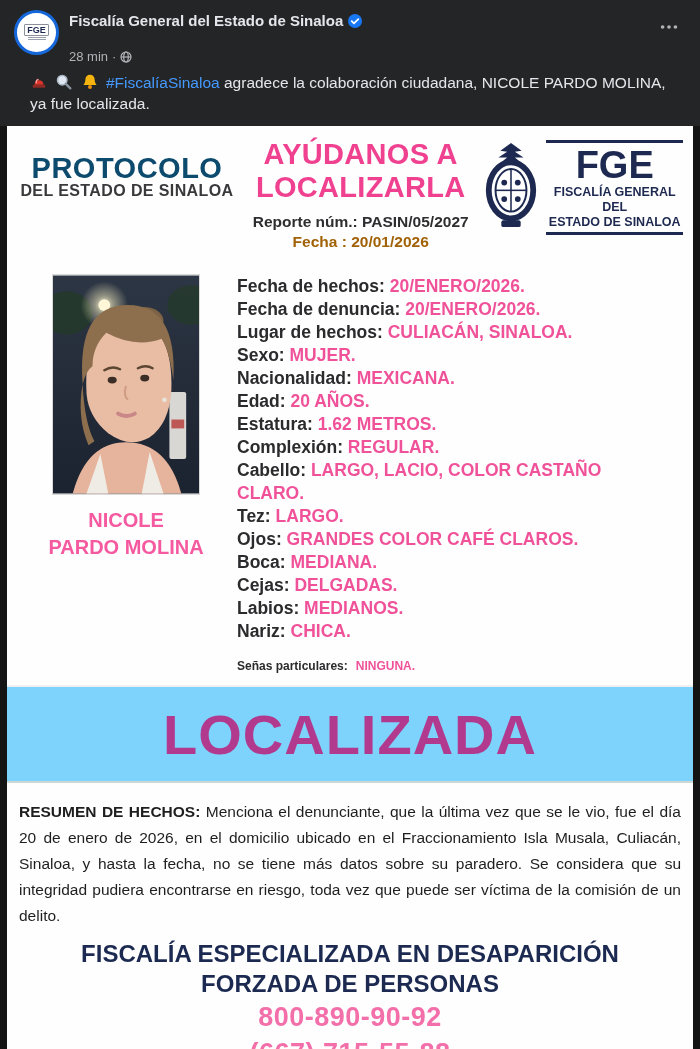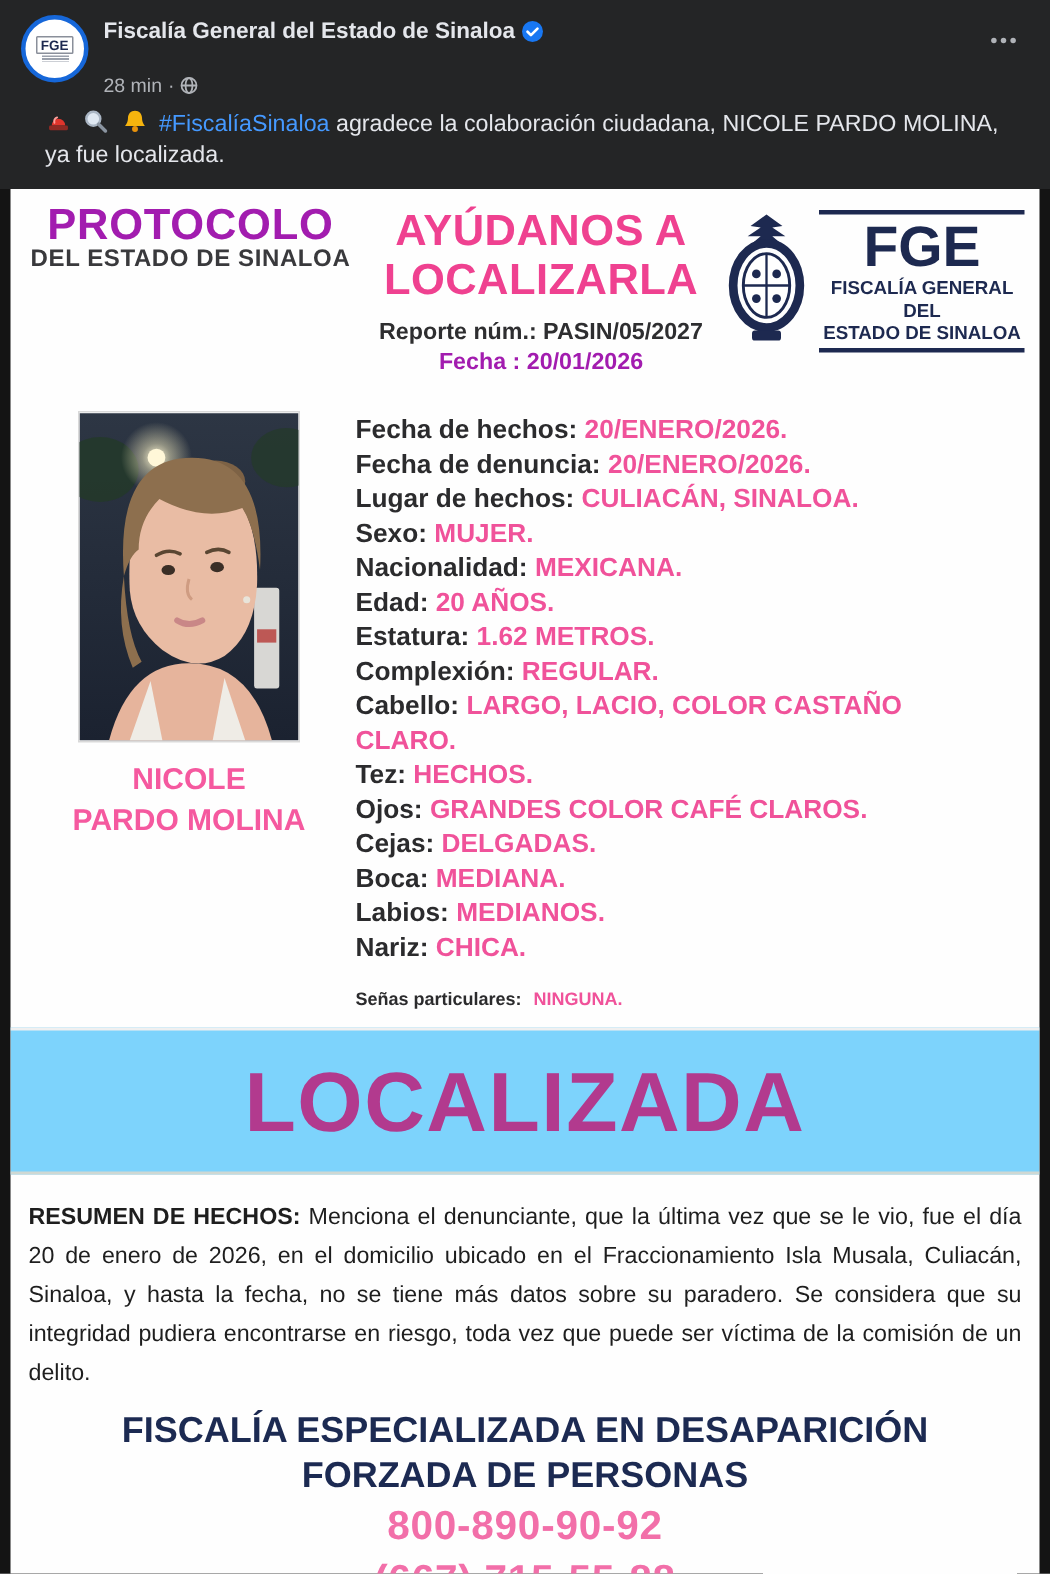--- a/index.html
+++ b/index.html
@@ -38,29 +38,29 @@
   }
   .emoji{display:inline-block;width:18px;height:18px;vertical-align:-3px;margin-right:3px;}
   .emoji:last-of-type{margin-right:6px;}
   .hashtag{color:#4599ff;text-decoration:none;font-weight:normal;cursor:pointer;}
   
   .post-image{background:#141414;padding:0 7px 9px 7px;cursor:pointer;}
   .poster{background:#fefefe;overflow:hidden;}
   .poster-header{display:flex;justify-content:space-between;align-items:flex-start;padding:8px 10px 0 8px;height:134px;}
   
   .protocolo{width:230px;text-align:center;}
-  .protocolo-line1{font-size:29px;font-weight:800;color:#a21caf;letter-spacing:.5px;line-height:32px;}
+  .protocolo-line1{font-size:29px;font-weight:800;color:#0c4a6e;letter-spacing:.5px;line-height:32px;margin-top:18px;}
   .alba-row{display:flex;align-items:flex-end;justify-content:center;margin-top:-4px;}
   .alba-word{font-family:"Liberation Serif","DejaVu Serif",serif;font-weight:bold;font-size:46px;color:#9a90c9;line-height:48px;margin-left:-6px;}
   .protocolo-line3{font-size:16px;font-weight:800;color:#39393c;letter-spacing:.4px;margin-top:-2px;}
   
   .headline{width:250px;text-align:center;padding-top:4px;}
   .headline-l1,.headline-l2{font-size:29px;font-weight:800;color:#ef4190;line-height:33px;letter-spacing:.3px;}
   .report-num{font-size:15.5px;font-weight:bold;color:#2e2e30;margin-top:9px;}
-  .report-date{font-size:15.5px;font-weight:bold;color:#a21caf;margin-top:2px;}
+  .report-date{font-size:15.5px;font-weight:bold;color:#a16207;margin-top:2px;}
   
   .fge-block{width:206px;display:flex;align-items:center;gap:6px;padding-top:4px;}
   .fge-emblem{flex:0 0 auto;}
   .fge-right{flex:1;text-align:center;}
   .fge-rule{height:3px;background:#1d2950;margin:2px 0;}
   .fge-abbr{font-size:38px;font-weight:800;color:#1d2950;line-height:40px;}
   .fge-name{font-size:12.5px;font-weight:800;color:#1d2950;line-height:15px;}
   
   .poster-body{display:flex;padding:6px 4px 0 8px;}
   .photo-col{width:222px;flex:0 0 auto;text-align:center;}
@@ -251,27 +251,27 @@
   <div class="detail-row"><span class="detail-label">Nacionalidad:</span> <span class="detail-value">MEXICANA.</span></div>
 
   <div class="detail-row"><span class="detail-label">Edad:</span> <span class="detail-value">20 AÑOS.</span></div>
 
   <div class="detail-row"><span class="detail-label">Estatura:</span> <span class="detail-value">1.62 METROS.</span></div>
 
   <div class="detail-row"><span class="detail-label">Complexión:</span> <span class="detail-value">REGULAR.</span></div>
 
   <div class="detail-row"><span class="detail-label">Cabello:</span> <span class="detail-value">LARGO, LACIO, COLOR CASTAÑO CLARO.</span></div>
 
-  <div class="detail-row"><span class="detail-label">Tez:</span> <span class="detail-value">HECHOS.</span></div>
+  <div class="detail-row"><span class="detail-label">Tez:</span> <span class="detail-value">LARGO.</span></div>
 
   <div class="detail-row"><span class="detail-label">Ojos:</span> <span class="detail-value">GRANDES COLOR CAFÉ CLAROS.</span></div>
 
+  <div class="detail-row"><span class="detail-label">Boca:</span> <span class="detail-value">MEDIANA.</span></div>
+
   <div class="detail-row"><span class="detail-label">Cejas:</span> <span class="detail-value">DELGADAS.</span></div>
-
-  <div class="detail-row"><span class="detail-label">Boca:</span> <span class="detail-value">MEDIANA.</span></div>
 
   <div class="detail-row"><span class="detail-label">Labios:</span> <span class="detail-value">MEDIANOS.</span></div>
 
   <div class="detail-row"><span class="detail-label">Nariz:</span> <span class="detail-value">CHICA.</span></div>
 </div>
           <div class="senas-row">
             <span>Señas particulares:</span><span class="senas-value">NINGUNA.</span>
           </div>
         </div>
       </div>

